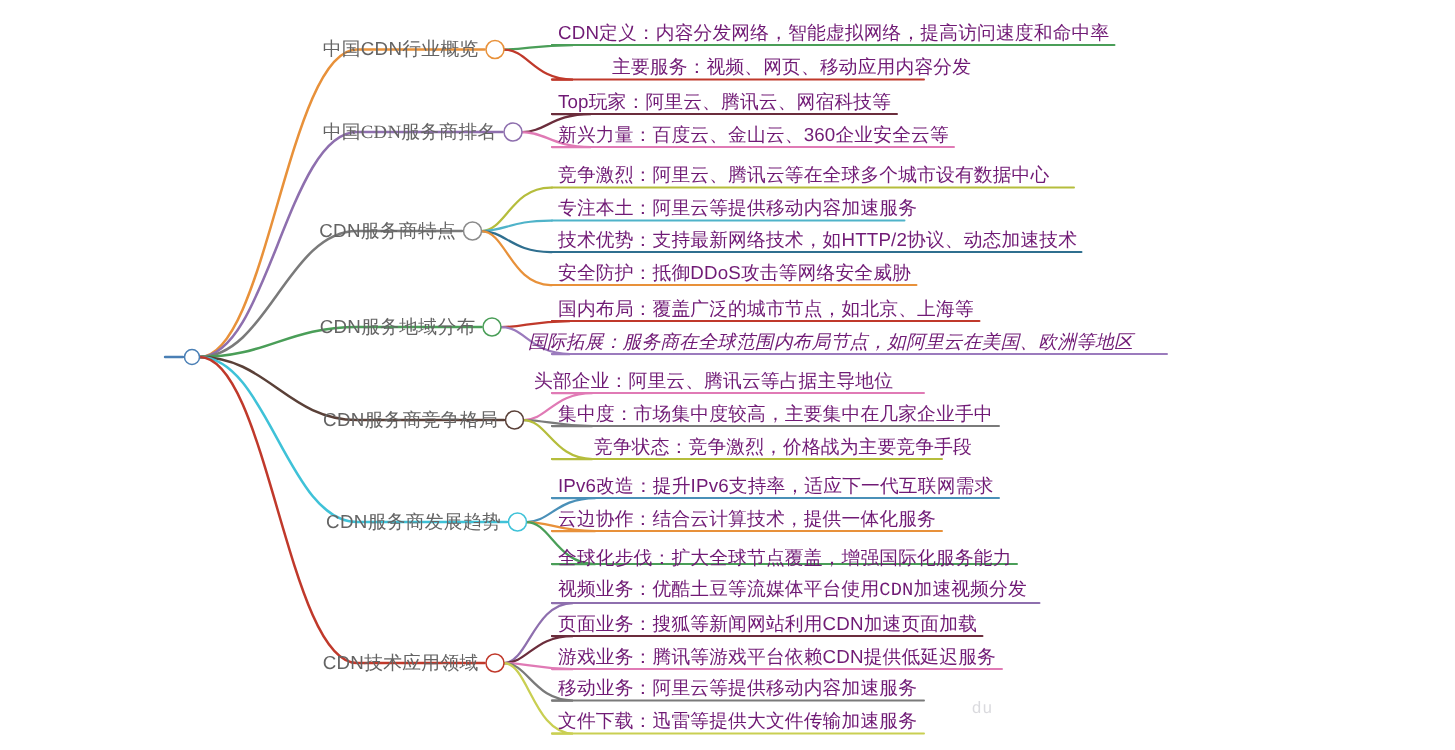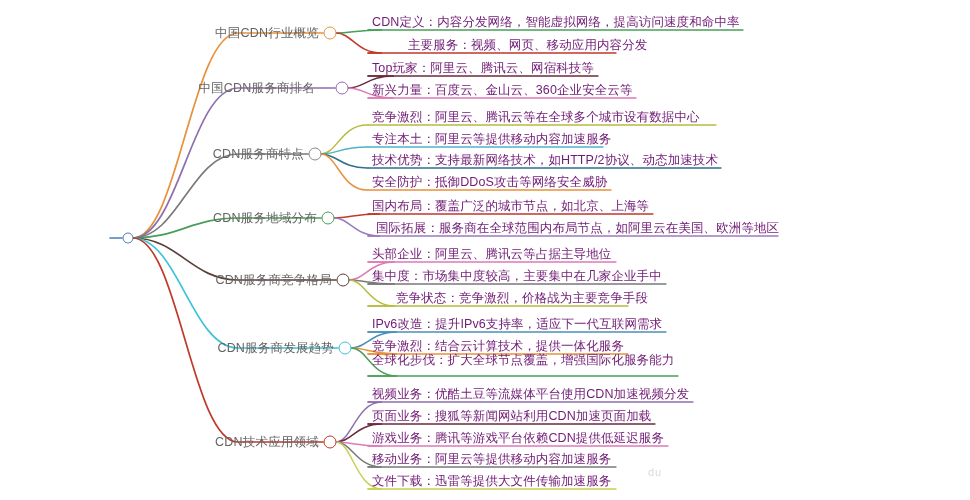--- a/index.html
+++ b/index.html
@@ -124,47 +124,47 @@
       <path d="M336,442 C352,442 356,467 382,467 L368,467" stroke="#7a7a7a" stroke-width="1.5" fill="none" stroke-linecap="round"></path>
       <path d="M368,467 L616,467" stroke="#7a7a7a" stroke-width="1.3" fill="none" stroke-linecap="round"></path>
       <path d="M336,442 C352,442 356,489 382,489 L368,489" stroke="#c9cf52" stroke-width="1.5" fill="none" stroke-linecap="round"></path>
       <path d="M368,489 L616,489" stroke="#c9cf52" stroke-width="1.3" fill="none" stroke-linecap="round"></path>
     </svg>
   <div id="labels">
       <div class="lbl l1" style="left: 319px; top: 33px; transform: translate(-100%, -50%);">中国CDN行业概览</div>
       <div class="node-dot" style="left: 330px; top: 33px; border-color: rgb(232, 145, 58);"></div>
       <div class="lbl l2" style="left: 372px; top: 22px;">CDN定义：内容分发网络，智能虚拟网络，提高访问速度和命中率</div>
       <div class="lbl l2" style="left: 372px; top: 45px; margin-left: 36px;">主要服务：视频、网页、移动应用内容分发</div>
-      <div class="lbl l1" style="left: 315px; top: 88px; transform: translate(-100%, -50%);">中国CDN服务商排名</div>
+      <div class="lbl l1" style="left: 331px; top: 88px; transform: translate(-100%, -50%); font-family: Liberation Serif, serif;">中国CDN服务商排名</div>
       <div class="node-dot" style="left: 342px; top: 88px; border-color: rgb(142, 111, 174);"></div>
       <div class="lbl l2" style="left: 372px; top: 68px;">Top玩家：阿里云、腾讯云、网宿科技等</div>
       <div class="lbl l2" style="left: 372px; top: 90px;">新兴力量：百度云、金山云、360企业安全云等</div>
       <div class="lbl l1" style="left: 304px; top: 154px; transform: translate(-100%, -50%);">CDN服务商特点</div>
       <div class="node-dot" style="left: 315px; top: 154px; border-color: rgb(138, 138, 138);"></div>
       <div class="lbl l2" style="left: 372px; top: 117px;">竞争激烈：阿里云、腾讯云等在全球多个城市设有数据中心</div>
       <div class="lbl l2" style="left: 372px; top: 139px;">专注本土：阿里云等提供移动内容加速服务</div>
       <div class="lbl l2" style="left: 372px; top: 160px;">技术优势：支持最新网络技术，如HTTP/2协议、动态加速技术</div>
       <div class="lbl l2" style="left: 372px; top: 182px;">安全防护：抵御DDoS攻击等网络安全威胁</div>
       <div class="lbl l1" style="left: 317px; top: 218px; transform: translate(-100%, -50%);">CDN服务地域分布</div>
       <div class="node-dot" style="left: 328px; top: 218px; border-color: rgb(74, 158, 88);"></div>
       <div class="lbl l2" style="left: 372px; top: 206px;">国内布局：覆盖广泛的城市节点，如北京、上海等</div>
-      <div class="lbl l2" style="left: 376px; top: 228px;">国际拓展：服务商在全球范围内布局节点，如阿里云在美国、欧洲等地区</div>
+      <div class="lbl l2" style="left: 352px; top: 228px; font-style: italic;">国际拓展：服务商在全球范围内布局节点，如阿里云在美国、欧洲等地区</div>
       <div class="lbl l1" style="left: 332px; top: 280px; transform: translate(-100%, -50%);">CDN服务商竞争格局</div>
       <div class="node-dot" style="left: 343px; top: 280px; border-color: rgb(90, 64, 56);"></div>
-      <div class="lbl l2" style="left: 372px; top: 254px;">头部企业：阿里云、腾讯云等占据主导地位</div>
+      <div class="lbl l2" style="left: 356px; top: 254px;">头部企业：阿里云、腾讯云等占据主导地位</div>
       <div class="lbl l2" style="left: 372px; top: 276px;">集中度：市场集中度较高，主要集中在几家企业手中</div>
       <div class="lbl l2" style="left: 372px; top: 298px; margin-left: 24px;">竞争状态：竞争激烈，价格战为主要竞争手段</div>
       <div class="lbl l1" style="left: 334px; top: 348px; transform: translate(-100%, -50%);">CDN服务商发展趋势</div>
       <div class="node-dot" style="left: 345px; top: 348px; border-color: rgb(63, 194, 216);"></div>
       <div class="lbl l2" style="left: 372px; top: 324px;">IPv6改造：提升IPv6支持率，适应下一代互联网需求</div>
-      <div class="lbl l2" style="left: 372px; top: 346px;">竞争激烈：结合云计算技术，提供一体化服务</div>
-      <div class="lbl l2" style="left: 372px; top: 360px;">全球化步伐：扩大全球节点覆盖，增强国际化服务能力</div>
+      <div class="lbl l2" style="left: 372px; top: 346px;">云边协作：结合云计算技术，提供一体化服务</div>
+      <div class="lbl l2" style="left: 372px; top: 372px;">全球化步伐：扩大全球节点覆盖，增强国际化服务能力</div>
       <div class="lbl l1" style="left: 319px; top: 442px; transform: translate(-100%, -50%);">CDN技术应用领域</div>
       <div class="node-dot" style="left: 330px; top: 442px; border-color: rgb(192, 57, 43);"></div>
-      <div class="lbl l2" style="left: 372px; top: 394px;">视频业务：优酷土豆等流媒体平台使用CDN加速视频分发</div>
+      <div class="lbl l2" style="left: 372px; top: 394px; font-family: Liberation Mono, monospace;">视频业务：优酷土豆等流媒体平台使用CDN加速视频分发</div>
       <div class="lbl l2" style="left: 372px; top: 416px;">页面业务：搜狐等新闻网站利用CDN加速页面加载</div>
       <div class="lbl l2" style="left: 372px; top: 438px;">游戏业务：腾讯等游戏平台依赖CDN提供低延迟服务</div>
       <div class="lbl l2" style="left: 372px; top: 459px; text-align: right;">移动业务：阿里云等提供移动内容加速服务</div>
       <div class="lbl l2" style="left: 372px; top: 481px;">文件下载：迅雷等提供大文件传输加速服务</div>
       <div class="node-dot root" style="left: 128px; top: 238px;"></div>
     </div>
   <div id="watermark-sub">du</div>
 </div>
 
 </body></html>

